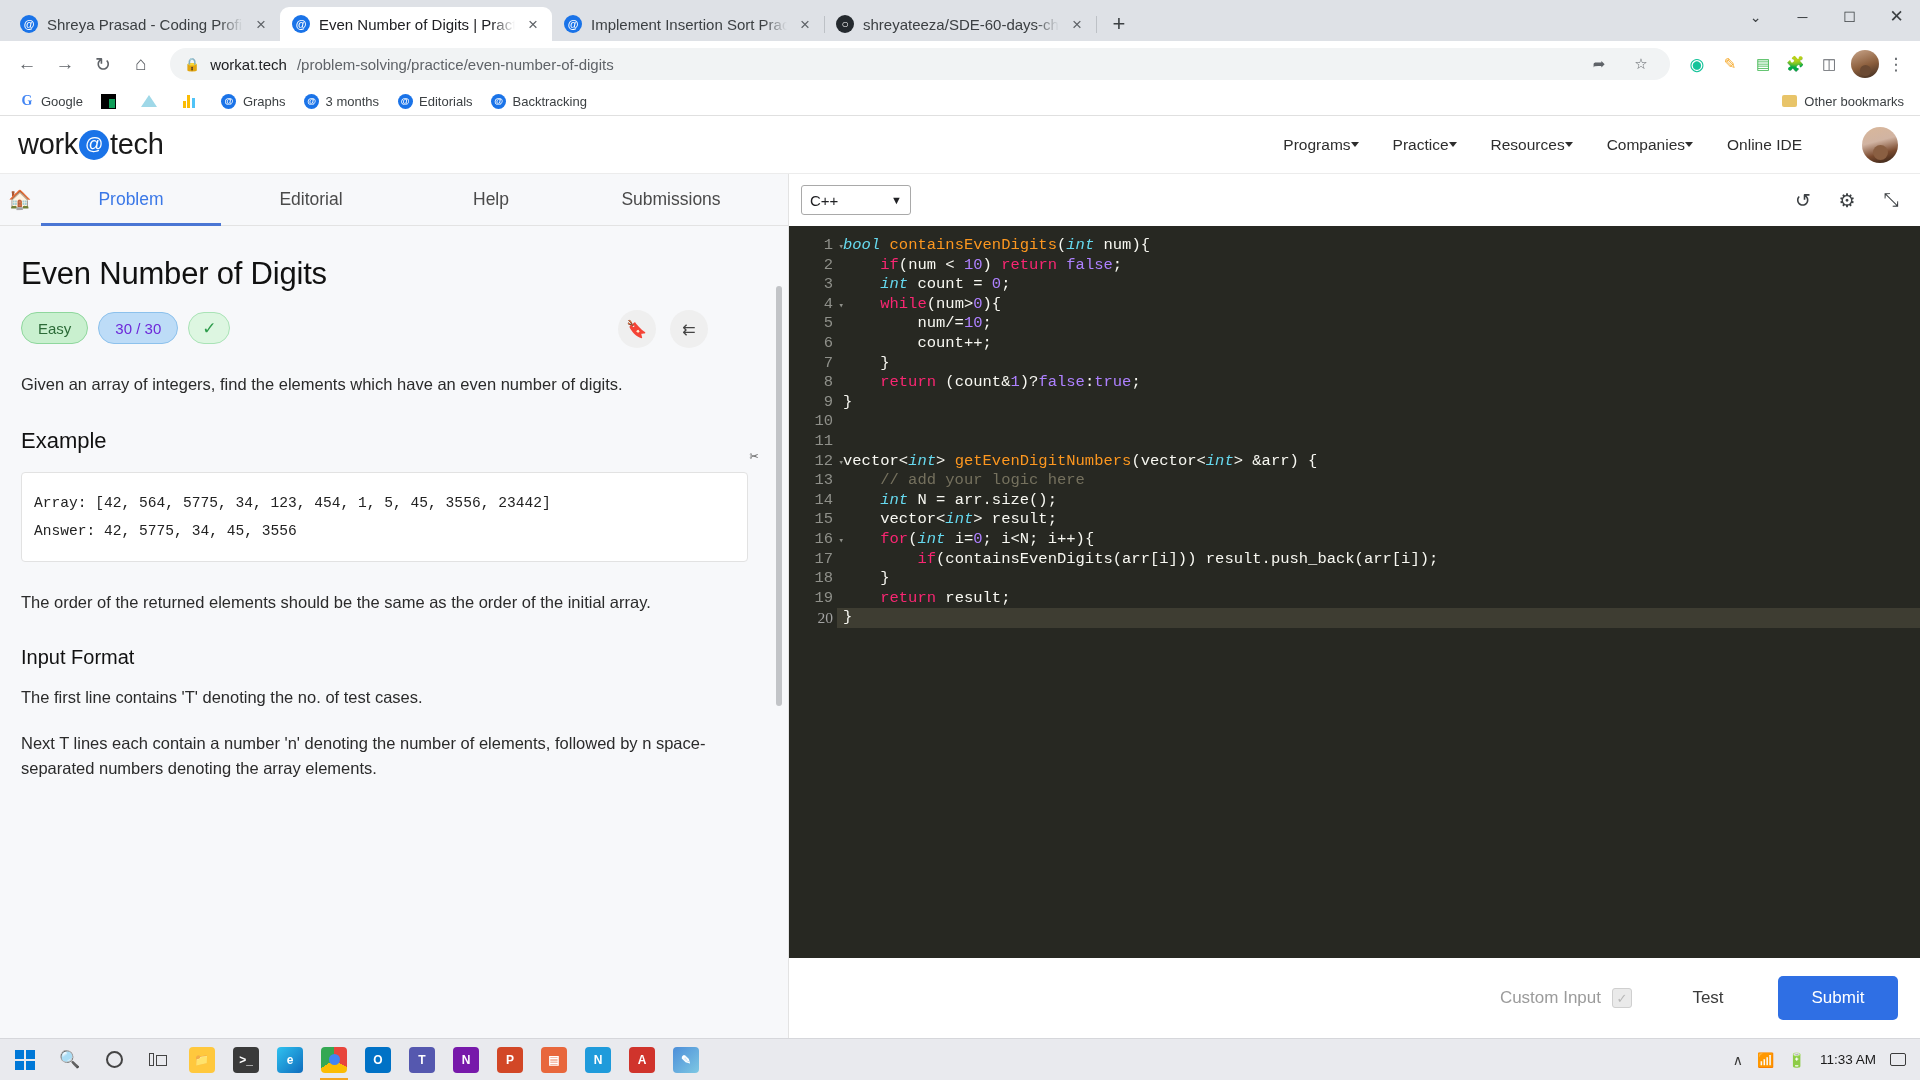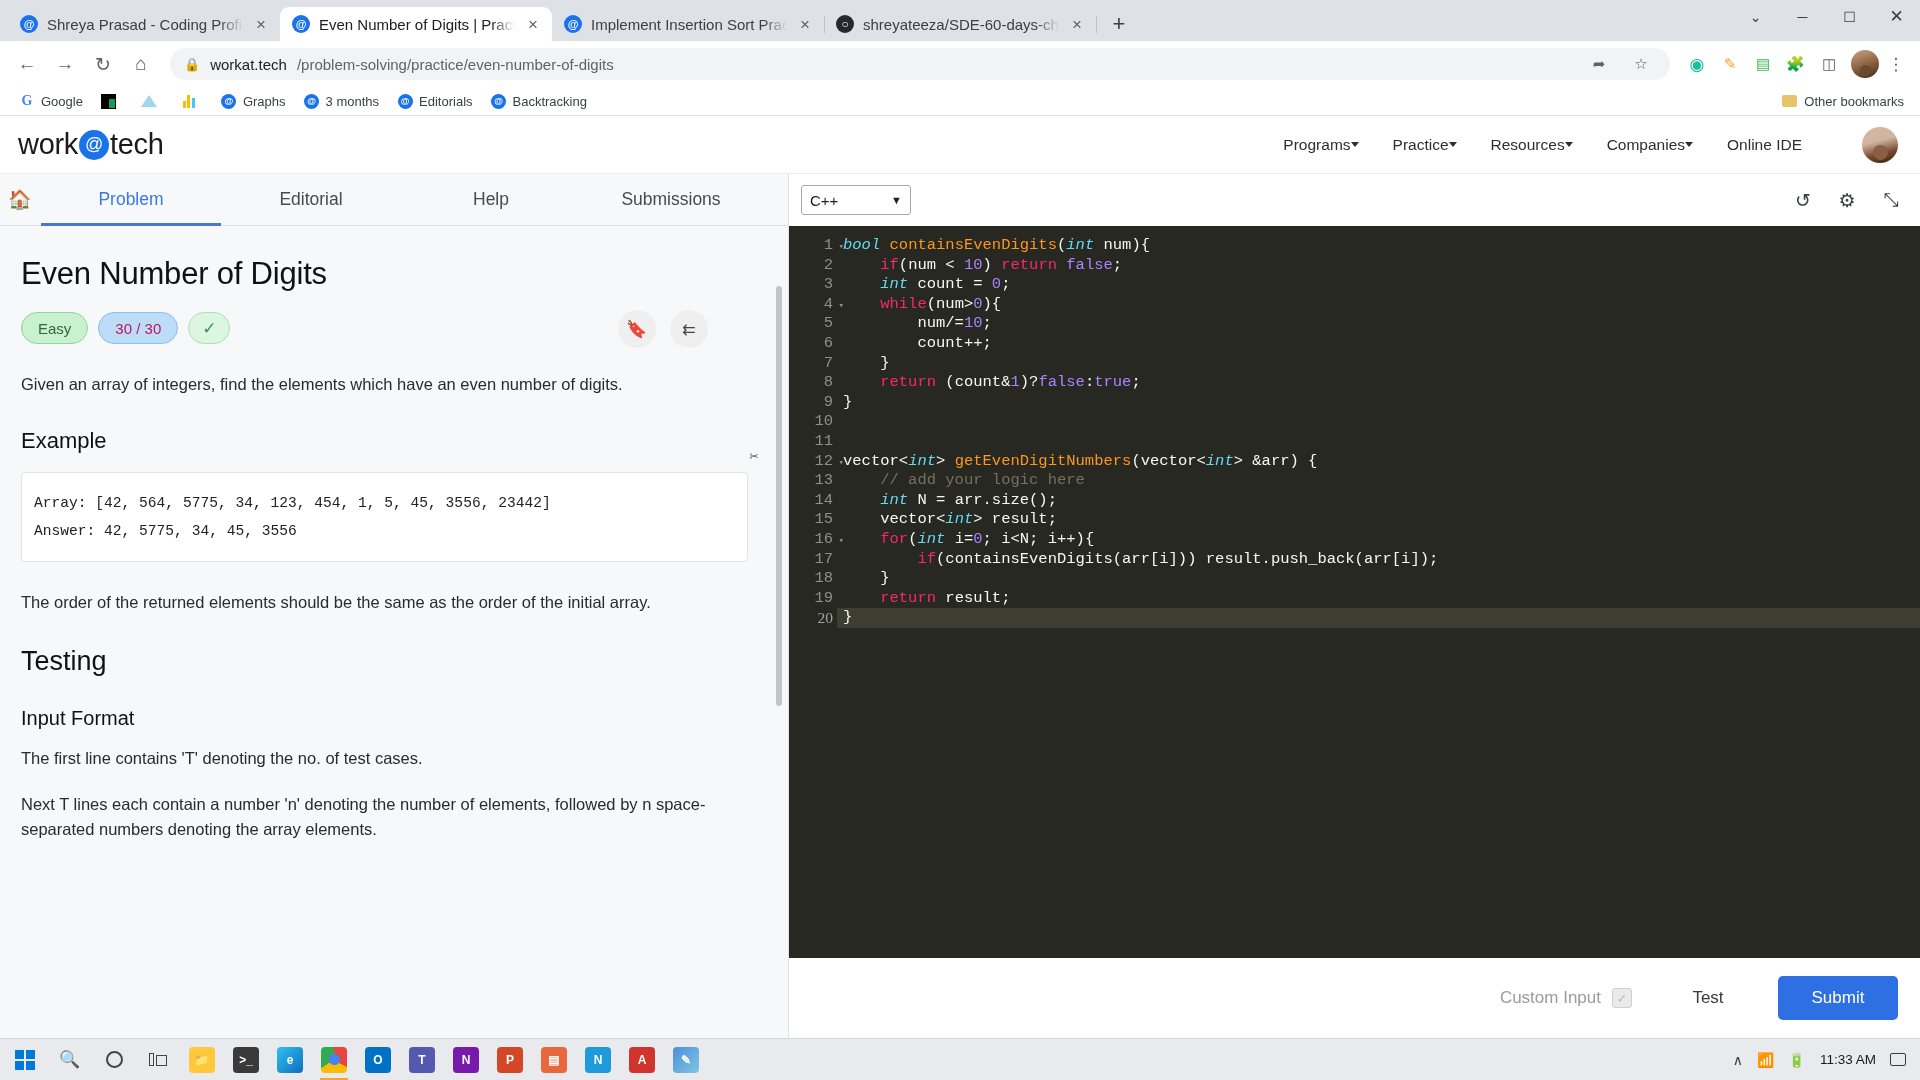--- a/index.html
+++ b/index.html
@@ -136,21 +136,21 @@
   .ptab.active { color:#3b78e7; }
   .ptab.active::after { content:""; position:absolute;left:0;right:0;bottom:-1px;height:3px;background:#4a76d4;}
 
   .problem-scroll { flex:1; overflow:hidden; position:relative; padding: 0 0 0 0; background:#f7f8fa;}
   .problem-inner { padding: 30px 40px 20px 21px; }
   h1.ptitle { font-size:31px; font-weight:400; color:#111; margin-bottom:20px; letter-spacing:-0.2px;}
   .badges { display:flex; gap:10px; margin-bottom:28px;}
   .badge { height:32px; border-radius:16px; display:flex;align-items:center;justify-content:center;
     padding:0 16px; font-size:15px;}
   .badge.easy { background:#c9f0cf; color:#2c6b38; border:1px solid #8fd79d;}
-  .badge.score { background:#bddcf7; color:#be185d; border:1px solid #8cc1ec;}
+  .badge.score { background:#bddcf7; color:#6d28d9; border:1px solid #8cc1ec;}
   .badge.check { background:#ddf6e1; color:#2e9c4c; border:1px solid #a9e3b6; padding:0 13px; font-size:17px;}
   .para { font-size:16.5px; color:#2b2b2b; line-height:1.55; margin-bottom:30px;}
   h2.sec { font-size:22px; font-weight:400; color:#111; margin: 0 0 18px 0;}
   h2.sec.big { font-size:27px; margin-top:6px;}
   h3.sub { font-size:20px; font-weight:400; color:#111; margin: 30px 0 16px 0;}
   .codebox {
     background:#fff; border:1px solid #e2e2e2; border-radius:4px; padding:16px 12px;
     font-family:"Liberation Mono", monospace; font-size:14.6px; color:#222; line-height:1.95;
     position:relative; margin-bottom:28px;
   }
@@ -450,21 +450,20 @@
             <h2 class="sec">Example</h2>
 
             <div class="codebox">
               <div class="copy-ico">✂</div>
               <div>Array: [42, 564, 5775, 34, 123, 454, 1, 5, 45, 3556, 23442]</div>
               <div>Answer: 42, 5775, 34, 45, 3556</div>
             </div>
 
             <p class="para">The order of the returned elements should be the same as the order of the initial array.</p>
 
-            <h2 class="sec big">Testing</h2>
 
             <h3 class="sub">Input Format</h3>
 
             <p class="para" style="margin-bottom:20px;">The first line contains 'T' denoting the no. of test cases.</p>
             <p class="para">Next T lines each contain a number 'n' denoting the number of elements, followed by n space-separated numbers denoting the array elements.</p>
           </div>
           <div class="scrollbar-v"></div>
         </div>
       </div>
 

